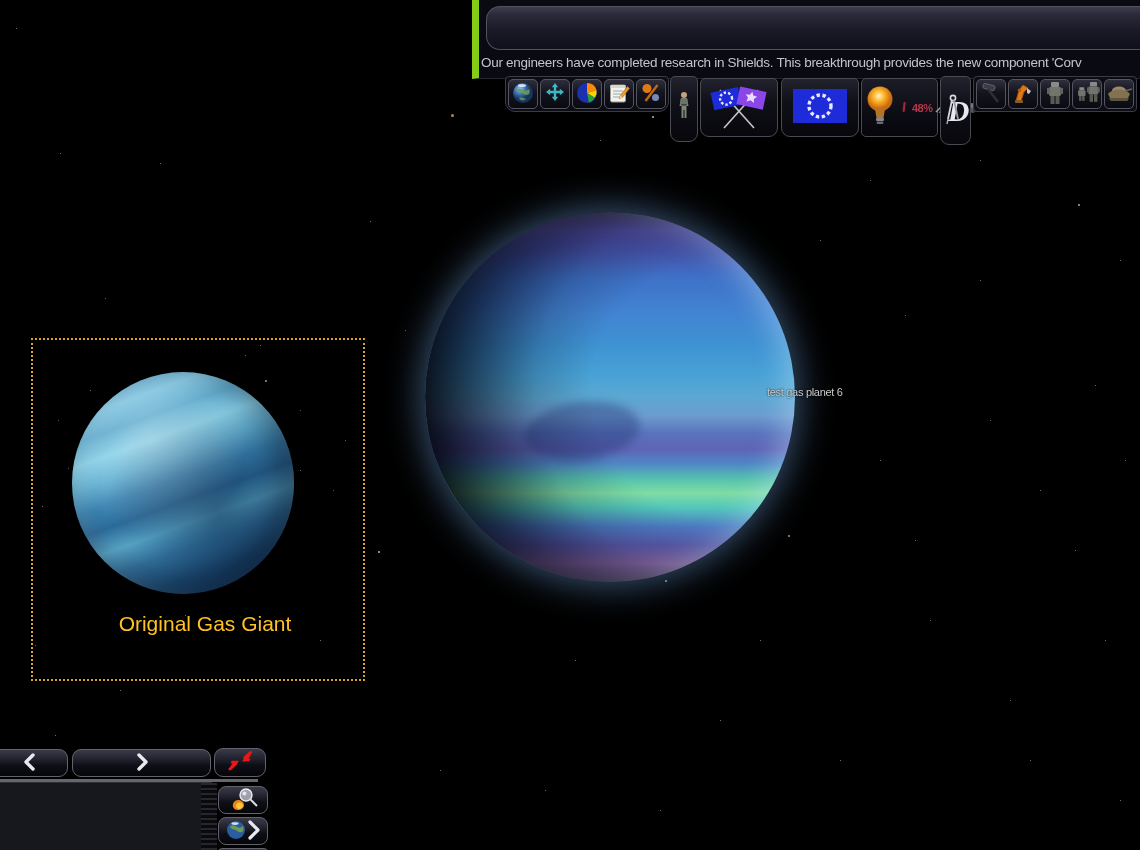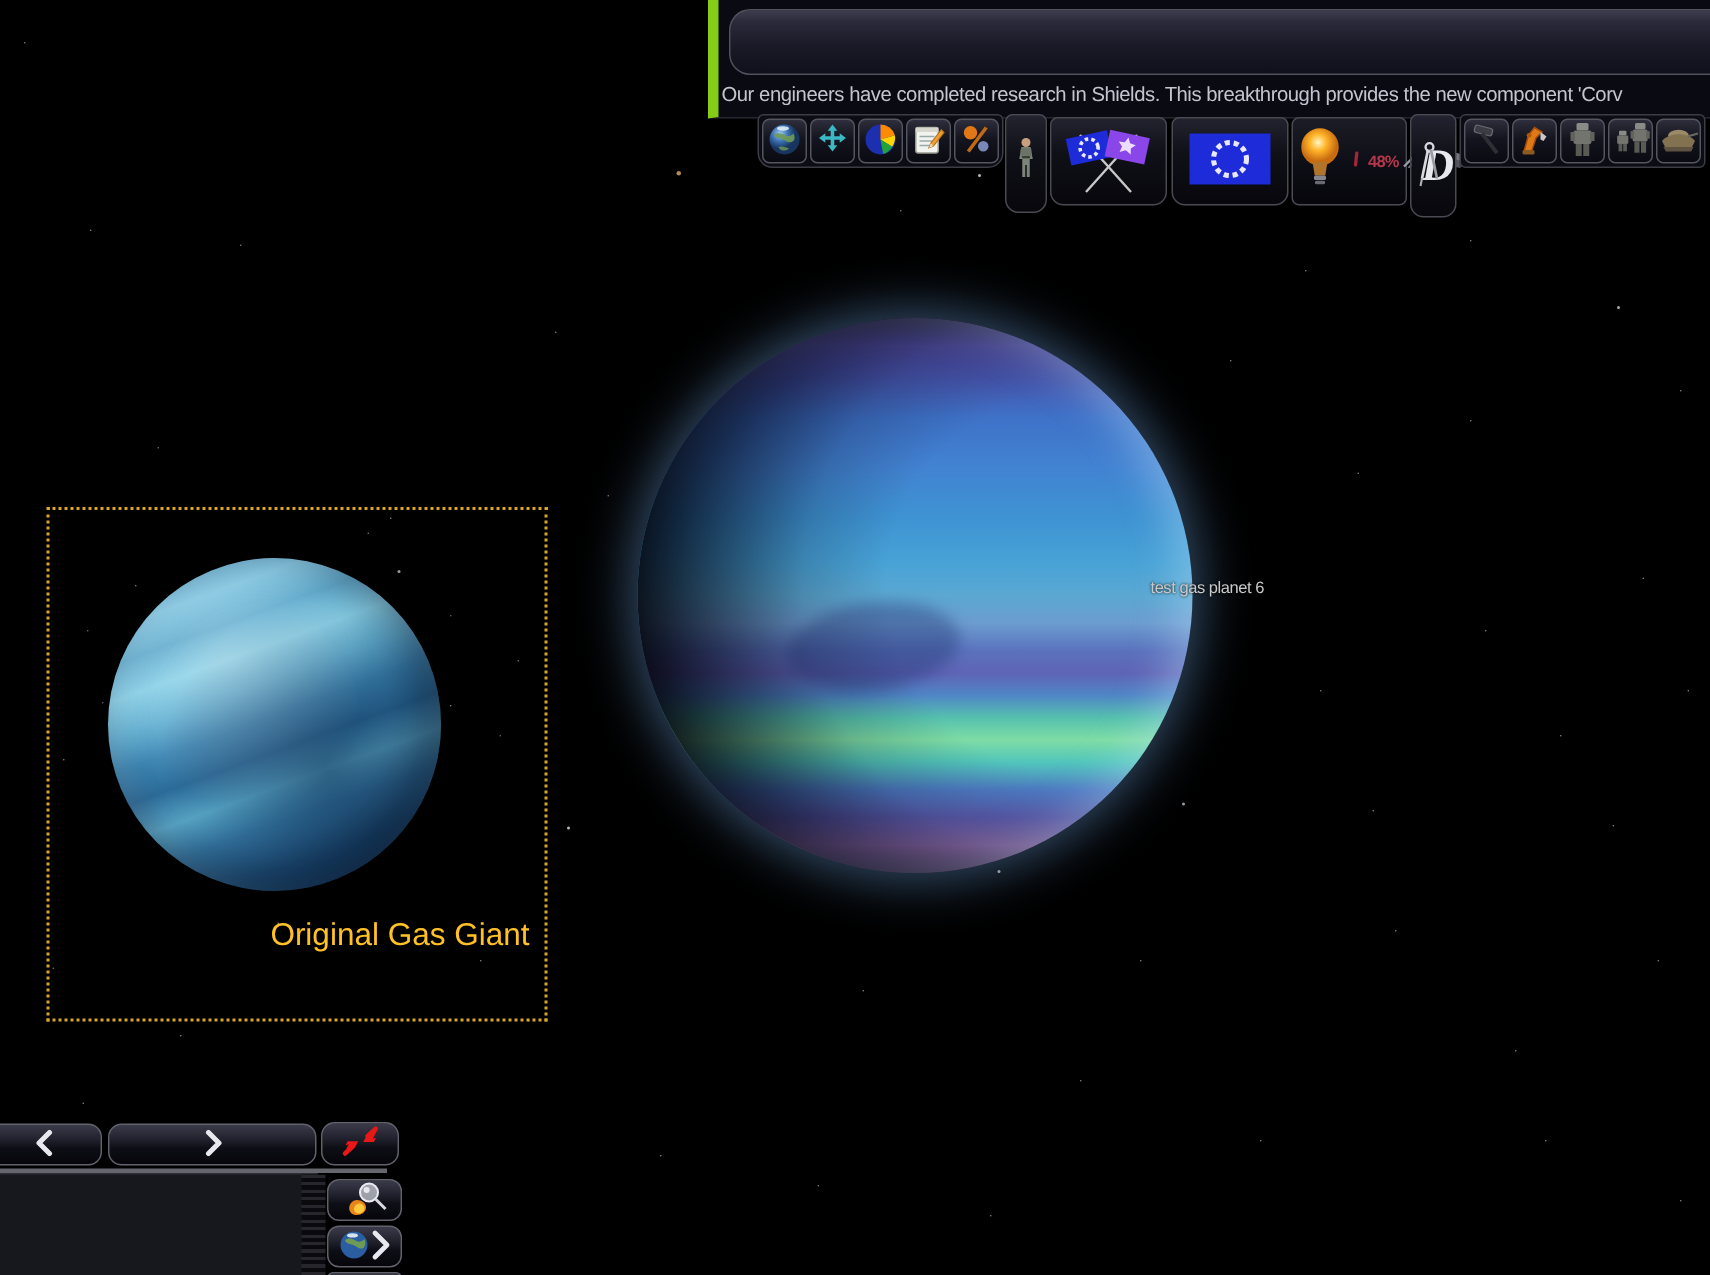--- a/index.html
+++ b/index.html
@@ -44,21 +44,21 @@
   
   .compare-box{left:31px;top:338px;width:334px;height:343px;border:2px dotted #d8a42a;box-sizing:border-box;}
   .small-planet{position:absolute;left:39px;top:32px;width:222px;height:222px;border-radius:50%;
     background:
       radial-gradient(circle at 36% 30%, rgba(255,255,255,.28) 0%, rgba(255,255,255,0) 45%),
       radial-gradient(circle at 66% 64%, rgba(4,26,58,.5) 0%, rgba(4,26,58,0) 55%),
       linear-gradient(160deg,
         #2f6ea6 0%,#4f9ec6 8%,#7cc6e2 16%,#5aa8cc 24%,#86cfe6 32%,#62b0d2 40%,
         #3c86b4 48%,#2d6f9e 56%,#5fb2d4 64%,#3b82b0 72%,#26608e 82%,#1d4f7c 92%,#174268 100%);
     box-shadow:inset -14px -12px 34px rgba(0,6,20,.55), inset 6px 6px 20px rgba(190,235,255,.25);}
-  .compare-caption{position:absolute;left:0;top:272px;width:320px;text-align:right;
+  .compare-caption{position:absolute;left:12px;top:272px;width:320px;text-align:center;
     color:#ffc125;font-size:21px;}
 
   
   .notify{left:472px;top:0;width:668px;height:78px;background:#0a0a12;
     border-left:7px solid #84cc16;border-bottom:1px solid #26262e;}
   .notify-bar{position:absolute;left:7px;top:6px;width:661px;height:44px;border-radius:14px 0 0 14px;
     background:linear-gradient(180deg,#3d3d4f 0%,#2a2a3a 18%,#1a1a28 55%,#10101c 100%);
     border:1px solid #52525e;border-right:none;box-sizing:border-box;}
   .notify-text{position:absolute;left:2px;top:55px;width:664px;color:#c4c4d0;font-size:13.5px;
     letter-spacing:-.3px;white-space:nowrap;overflow:hidden;}

